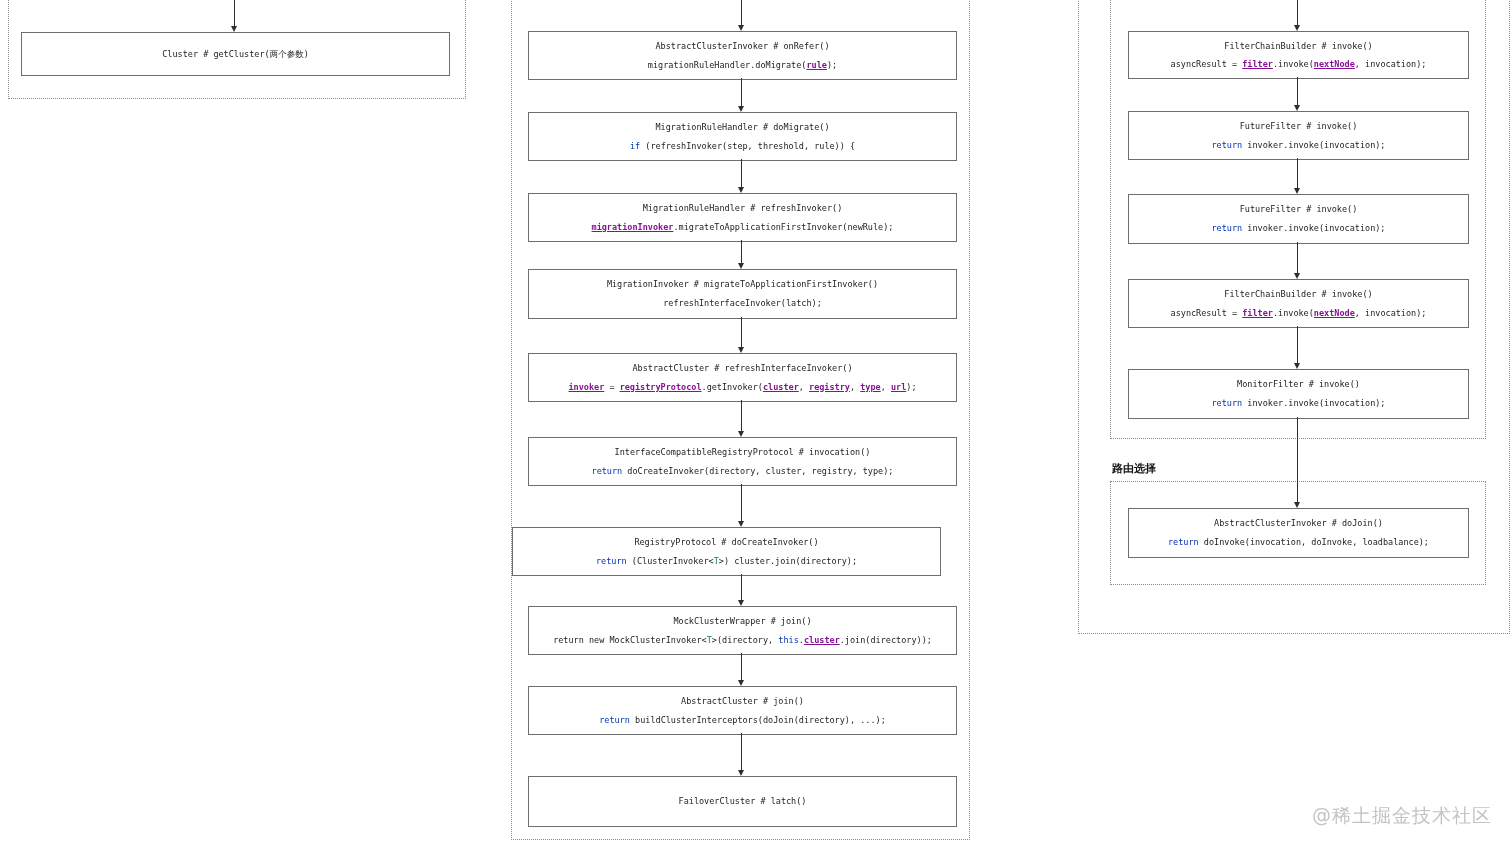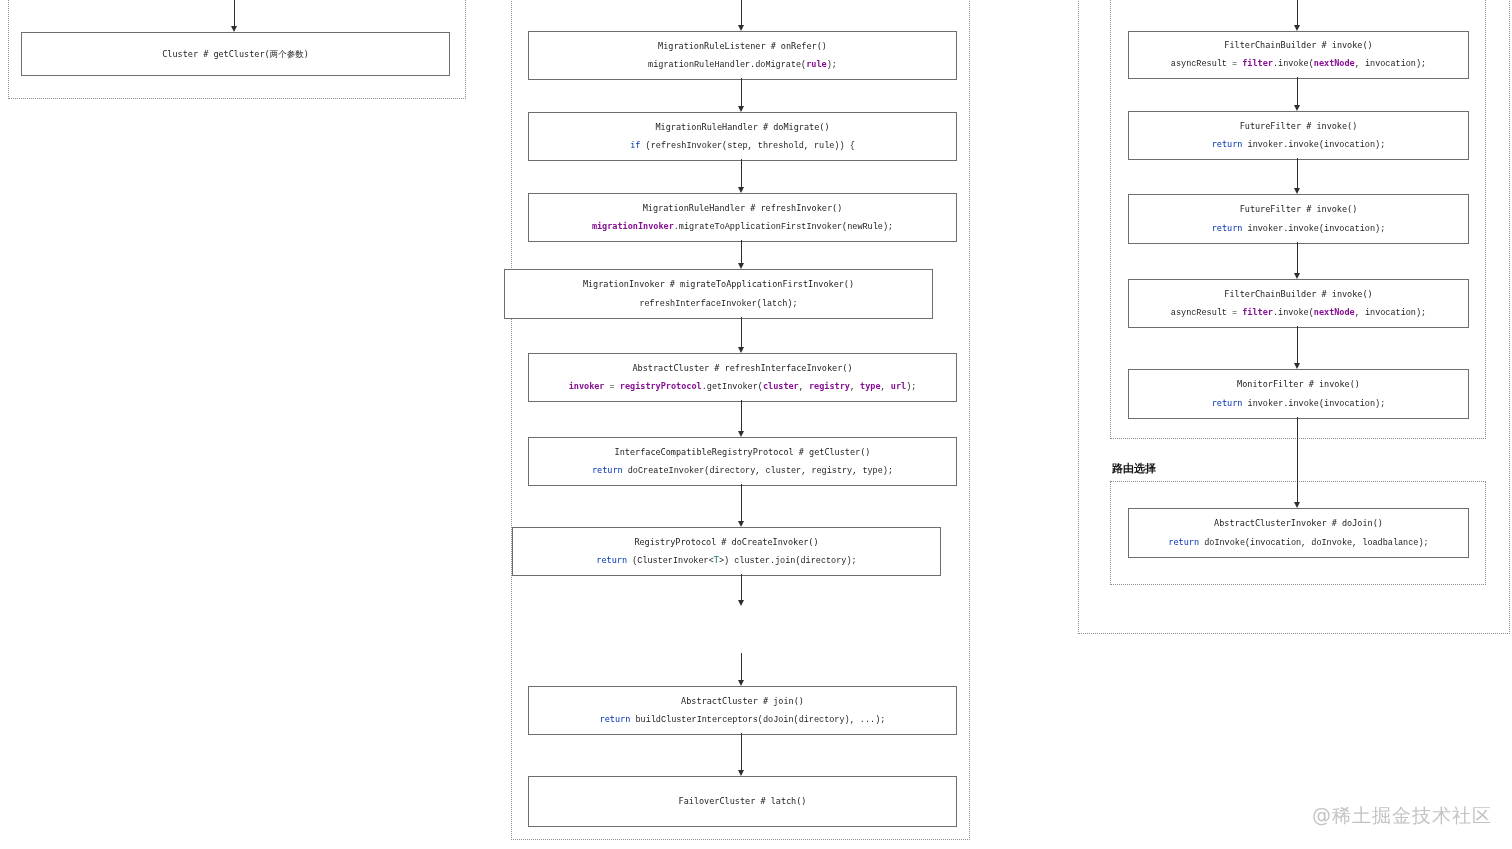--- a/index.html
+++ b/index.html
@@ -3,23 +3,23 @@
 <meta charset="utf-8">
 <style>
   html,body{margin:0;padding:0;background:#ffffff;}
   .canvas{position:relative;width:1512px;height:849px;overflow:hidden;background:#ffffff;
           font-family:"DejaVu Sans Mono","Liberation Mono",monospace;}
   .container{position:absolute;border:1px dotted #8c8c8c;background:transparent;}
   .node{position:absolute;background:#ffffff;border:1px solid #6e6e6e;
         display:flex;flex-direction:column;justify-content:space-evenly;align-items:center;
         font-size:8.5px;line-height:1;color:#1c1c1c;}
   .node .t,.node .c{white-space:pre;}
-  .c-plain{color:#1c1c1c;font-family:Liberation Mono, monospace;}
+  .c-plain{color:#1c1c1c;}
   .c-kw{color:#0033b3;font-weight:normal;}
-  .c-var{color:#871094;font-weight:bold;}
+  .c-var{color:#871094;font-weight:bold;text-decoration:underline;}
   .c-gen{color:#067d7d;}
   .varrow{position:absolute;width:9px;}
   .varrow .shaft{position:absolute;left:4px;top:0;bottom:4px;width:1px;background:#2e2e2e;}
   .varrow .head{position:absolute;left:1px;bottom:0;width:0;height:0;
         border-left:3.5px solid transparent;border-right:3.5px solid transparent;
         border-top:6px solid #2e2e2e;}
   .route-label{position:absolute;font-size:11px;font-weight:600;color:#141414;
         font-family:Liberation Mono, monospace;}
   .watermark{position:absolute;top:803px;right:20px;font-size:19px;color:#c3c3c3;
         font-family:"DejaVu Sans","Liberation Sans",sans-serif;letter-spacing:1px;}
@@ -38,21 +38,21 @@
     <div class="t">Cluster # getCluster(两个参数)</div>
   </div>
 
   <div class="container" style="left:511px;top:-14px;width:457px;height:852px"></div>
 
   <div class="varrow" style="left:737px;top:0;height:31px">
       <div class="shaft"></div>
       <div class="head"></div>
     </div>
   <div class="node" style="left:528px;top:31px;width:427px;height:47px">
-    <div class="t">MigrationRuleListener # onRefer()</div>
+    <div class="t">AbstractClusterInvoker # onRefer()</div>
     <div class="c"><span class="c-plain">migrationRuleHandler.doMigrate(</span><span class="c-var">rule</span><span class="c-plain">);</span></div>
   </div>
 
   <div class="varrow" style="left:737px;top:78px;height:34px">
       <div class="shaft"></div>
       <div class="head"></div>
     </div>
   <div class="node" style="left:528px;top:112px;width:427px;height:47px">
     <div class="t">MigrationRuleHandler # doMigrate()</div>
     <div class="c"><span class="c-kw">if</span><span class="c-plain"> (refreshInvoker(step, threshold, rule)) {</span></div>
@@ -64,56 +64,60 @@
     </div>
   <div class="node" style="left:528px;top:193px;width:427px;height:47px">
     <div class="t">MigrationRuleHandler # refreshInvoker()</div>
     <div class="c"><span class="c-var">migrationInvoker</span><span class="c-plain">.migrateToApplicationFirstInvoker(newRule);</span></div>
   </div>
 
   <div class="varrow" style="left:737px;top:240px;height:29px">
       <div class="shaft"></div>
       <div class="head"></div>
     </div>
-  <div class="node" style="left:504px;top:269px;width:427px;height:48px">
+  <div class="node" style="left:528px;top:269px;width:427px;height:48px">
     <div class="t">MigrationInvoker # migrateToApplicationFirstInvoker()</div>
     <div class="c"><span class="c-plain">refreshInterfaceInvoker(latch);</span></div>
   </div>
 
   <div class="varrow" style="left:737px;top:317px;height:36px">
       <div class="shaft"></div>
       <div class="head"></div>
     </div>
   <div class="node" style="left:528px;top:353px;width:427px;height:47px">
     <div class="t">AbstractCluster # refreshInterfaceInvoker()</div>
     <div class="c"><span class="c-var">invoker</span><span class="c-plain"> = </span><span class="c-var">registryProtocol</span><span class="c-plain">.getInvoker(</span><span class="c-var">cluster</span><span class="c-plain">, </span><span class="c-var">registry</span><span class="c-plain">, </span><span class="c-var">type</span><span class="c-plain">, </span><span class="c-var">url</span><span class="c-plain">);</span></div>
   </div>
 
   <div class="varrow" style="left:737px;top:400px;height:37px">
       <div class="shaft"></div>
       <div class="head"></div>
     </div>
   <div class="node" style="left:528px;top:437px;width:427px;height:47px">
-    <div class="t">InterfaceCompatibleRegistryProtocol # getCluster()</div>
+    <div class="t">InterfaceCompatibleRegistryProtocol # invocation()</div>
     <div class="c"><span class="c-kw">return</span><span class="c-plain"> doCreateInvoker(directory, cluster, registry, type);</span></div>
   </div>
 
   <div class="varrow" style="left:737px;top:484px;height:43px">
       <div class="shaft"></div>
       <div class="head"></div>
     </div>
   <div class="node" style="left:512px;top:527px;width:427px;height:47px">
     <div class="t">RegistryProtocol # doCreateInvoker()</div>
     <div class="c"><span class="c-kw">return</span><span class="c-plain"> (ClusterInvoker&lt;</span><span class="c-gen">T</span><span class="c-plain">&gt;) cluster.join(directory);</span></div>
   </div>
 
   <div class="varrow" style="left:737px;top:574px;height:32px">
       <div class="shaft"></div>
       <div class="head"></div>
     </div>
+  <div class="node" style="left:528px;top:606px;width:427px;height:47px">
+    <div class="t">MockClusterWrapper # join()</div>
+    <div class="c"><span class="c-plain">return new MockClusterInvoker&lt;</span><span class="c-gen">T</span><span class="c-plain">&gt;(directory, </span><span class="c-kw">this</span><span class="c-plain">.</span><span class="c-var">cluster</span><span class="c-plain">.join(directory));</span></div>
+  </div>
 
   <div class="varrow" style="left:737px;top:653px;height:33px">
       <div class="shaft"></div>
       <div class="head"></div>
     </div>
   <div class="node" style="left:528px;top:686px;width:427px;height:47px">
     <div class="t">AbstractCluster # join()</div>
     <div class="c"><span class="c-kw">return</span><span class="c-plain"> buildClusterInterceptors(doJoin(directory), ...);</span></div>
   </div>
 

